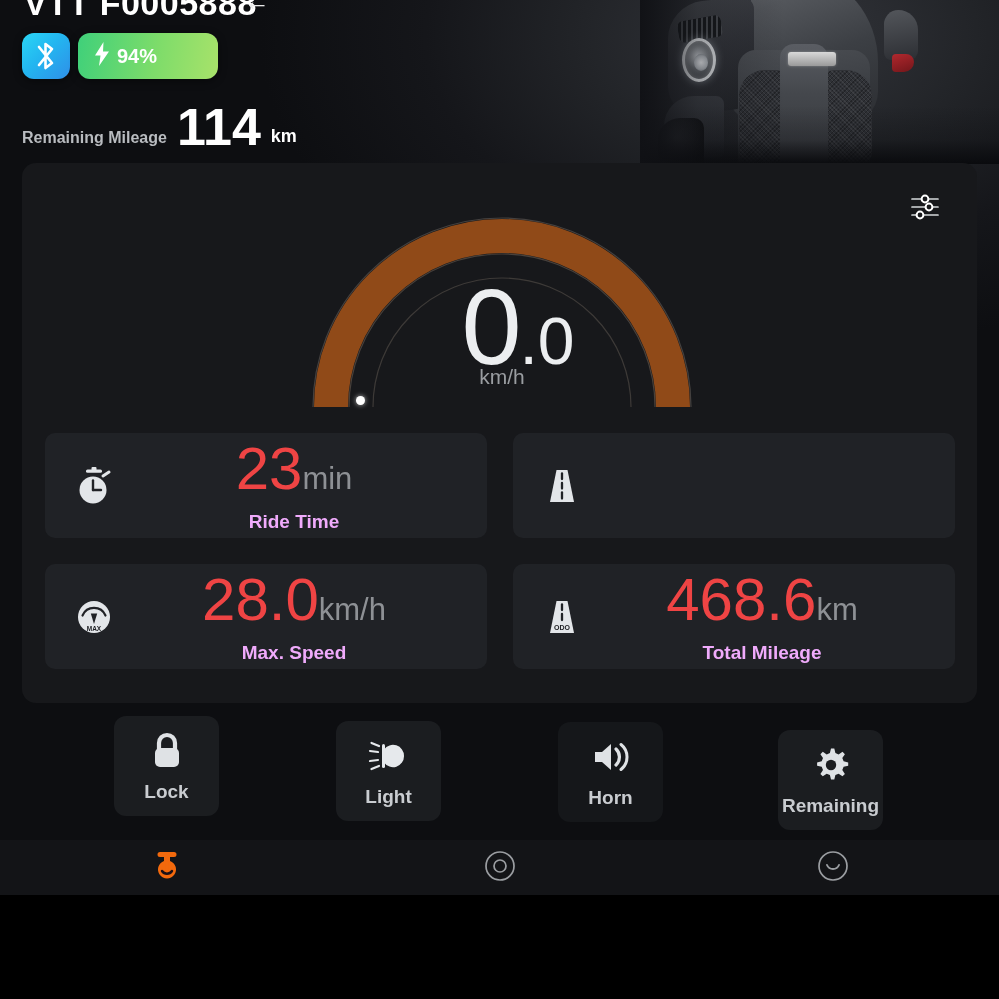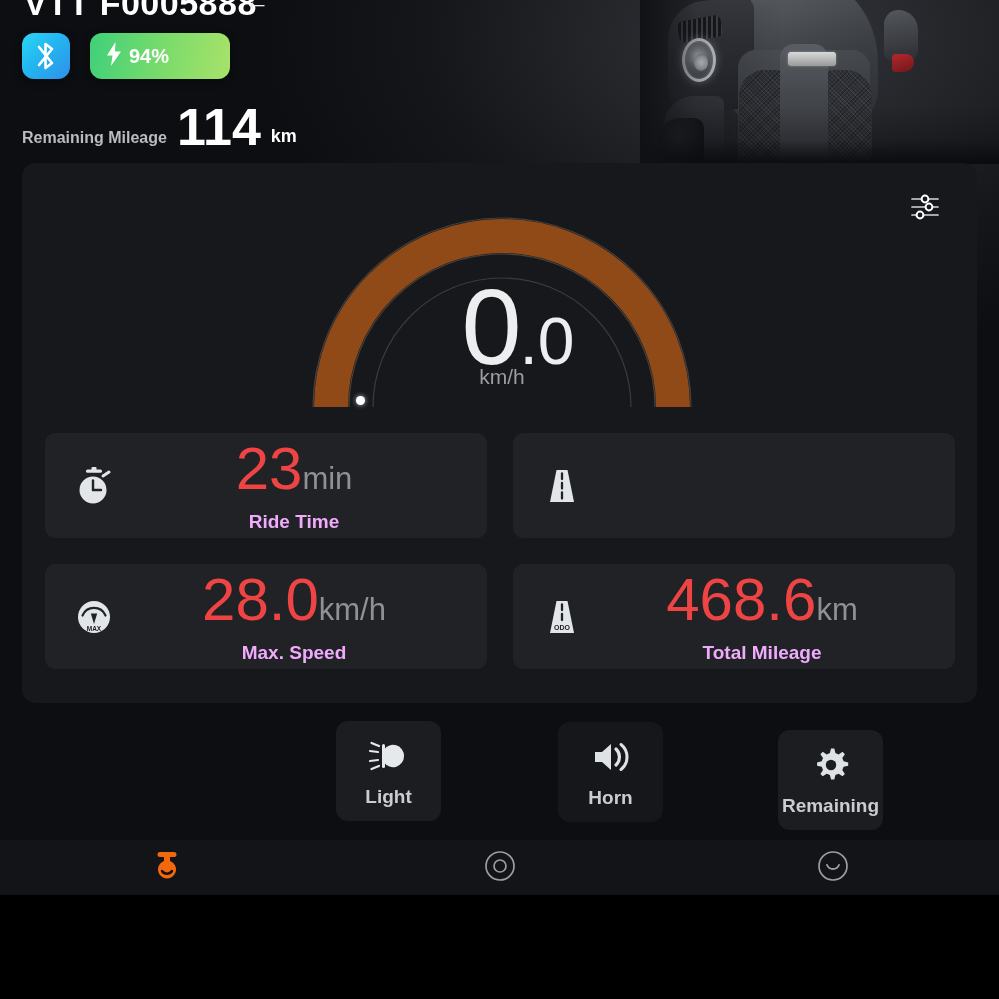--- a/index.html
+++ b/index.html
@@ -113,21 +113,21 @@
   .vin-title{
     position:absolute; left:24px; top:-16px;
     font-size:34px; font-weight:bold; color:#fff;
     letter-spacing:.5px; white-space:nowrap;
   }
   .back-arrow{
     position:absolute; left:244px; top:-12px;
     font-size:26px; color:#e8e8e8; line-height:1;
   }
 
-  .badge-row{ position:absolute; left:22px; top:33px; display:flex; gap:20px; align-items:center; }
+  .badge-row{ position:absolute; left:22px; top:33px; display:flex; gap:8px; align-items:center; }
   .bt-chip{
     width:48px; height:46px; border-radius:12px;
     background:linear-gradient(135deg,#2ad6f5 0%,#23b6f0 45%,#2f8fe8 100%);
     display:flex; align-items:center; justify-content:center;
     box-shadow:0 2px 8px rgba(0,0,0,.45);
   }
   .batt-chip{
     min-width:140px; height:46px; border-radius:12px;
     background:linear-gradient(100deg,#3fd07a 0%,#7ddc6a 55%,#a8e26a 100%);
     display:flex; align-items:center; gap:7px;
@@ -370,20 +370,29 @@
           </div>
           <div class="stat-label">Total Mileage</div>
         </div>
       </div>
 
     </div>
   </div>
 
   <div class="actions">
 
+    <div class="act" id="act-lock">
+      <div class="act-icon">
+        <svg width="34" height="40" viewBox="0 0 34 40" aria-hidden="true">
+          <path d="M9 18 L9 12 A 8 8 0 0 1 25 12 L25 18" fill="none" stroke="#dfe2e5" stroke-width="4.2" stroke-linecap="round"></path>
+          <rect x="5" y="17" width="24" height="19" rx="5" fill="#dfe2e5"></rect>
+        </svg>
+      </div>
+      <div class="act-label">Lock</div>
+    </div>
 
     <div class="act" id="act-light">
       <div class="act-icon">
         <svg width="42" height="34" viewBox="0 0 42 34" aria-hidden="true">
           <path d="M36 17 A 11 11 0 0 0 16 10.5 L16 23.5 A 11 11 0 0 0 36 17 Z" fill="#e6e9ec"></path>
           <rect x="14" y="5" width="3" height="24" rx="1.5" fill="#e6e9ec"></rect>
           <g stroke="#e6e9ec" stroke-width="2.2" stroke-linecap="round">
             <line x1="11" y1="7" x2="3.5" y2="4"></line>
             <line x1="10" y1="13" x2="2" y2="12"></line>
             <line x1="10" y1="21" x2="2" y2="22"></line>

